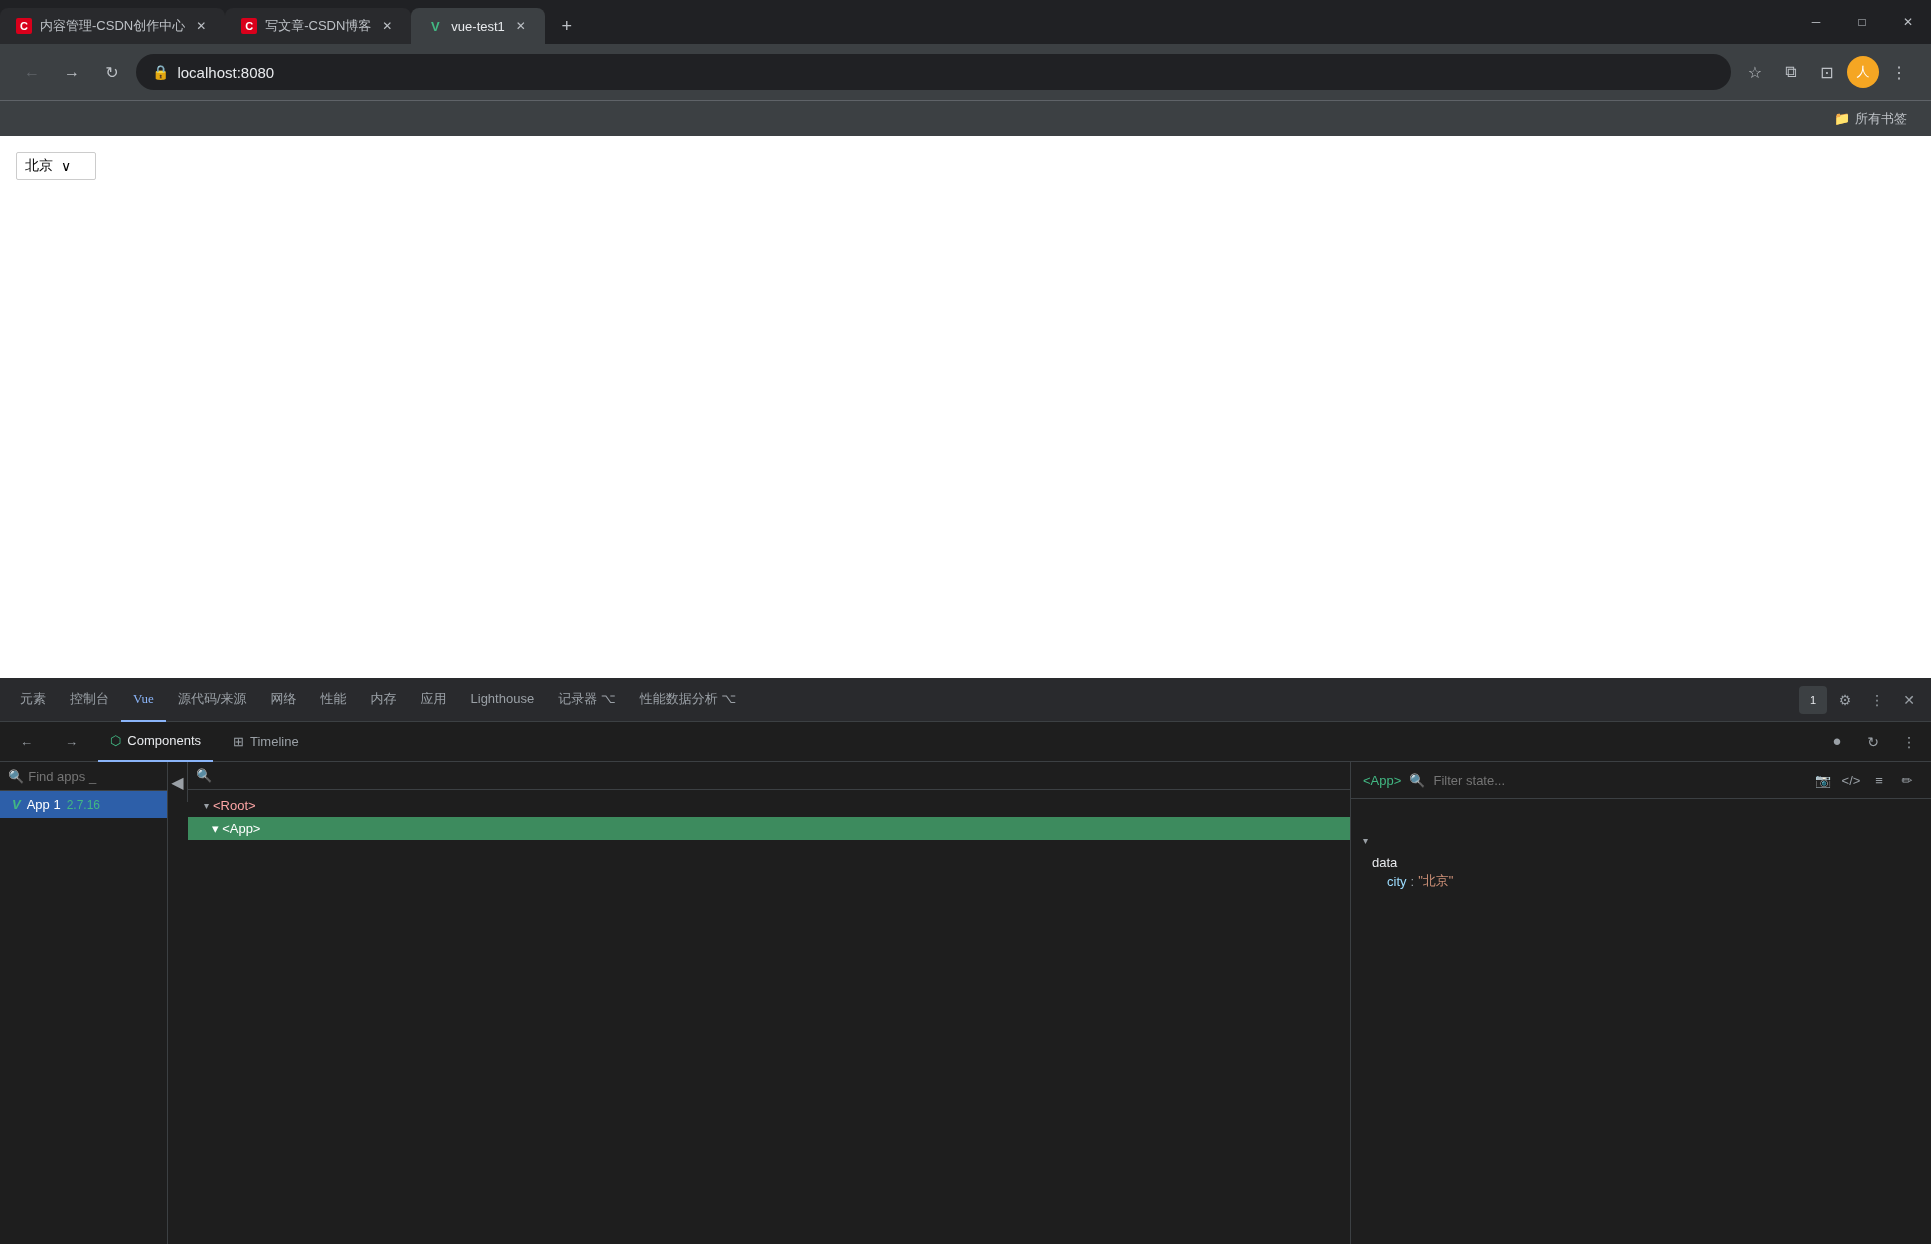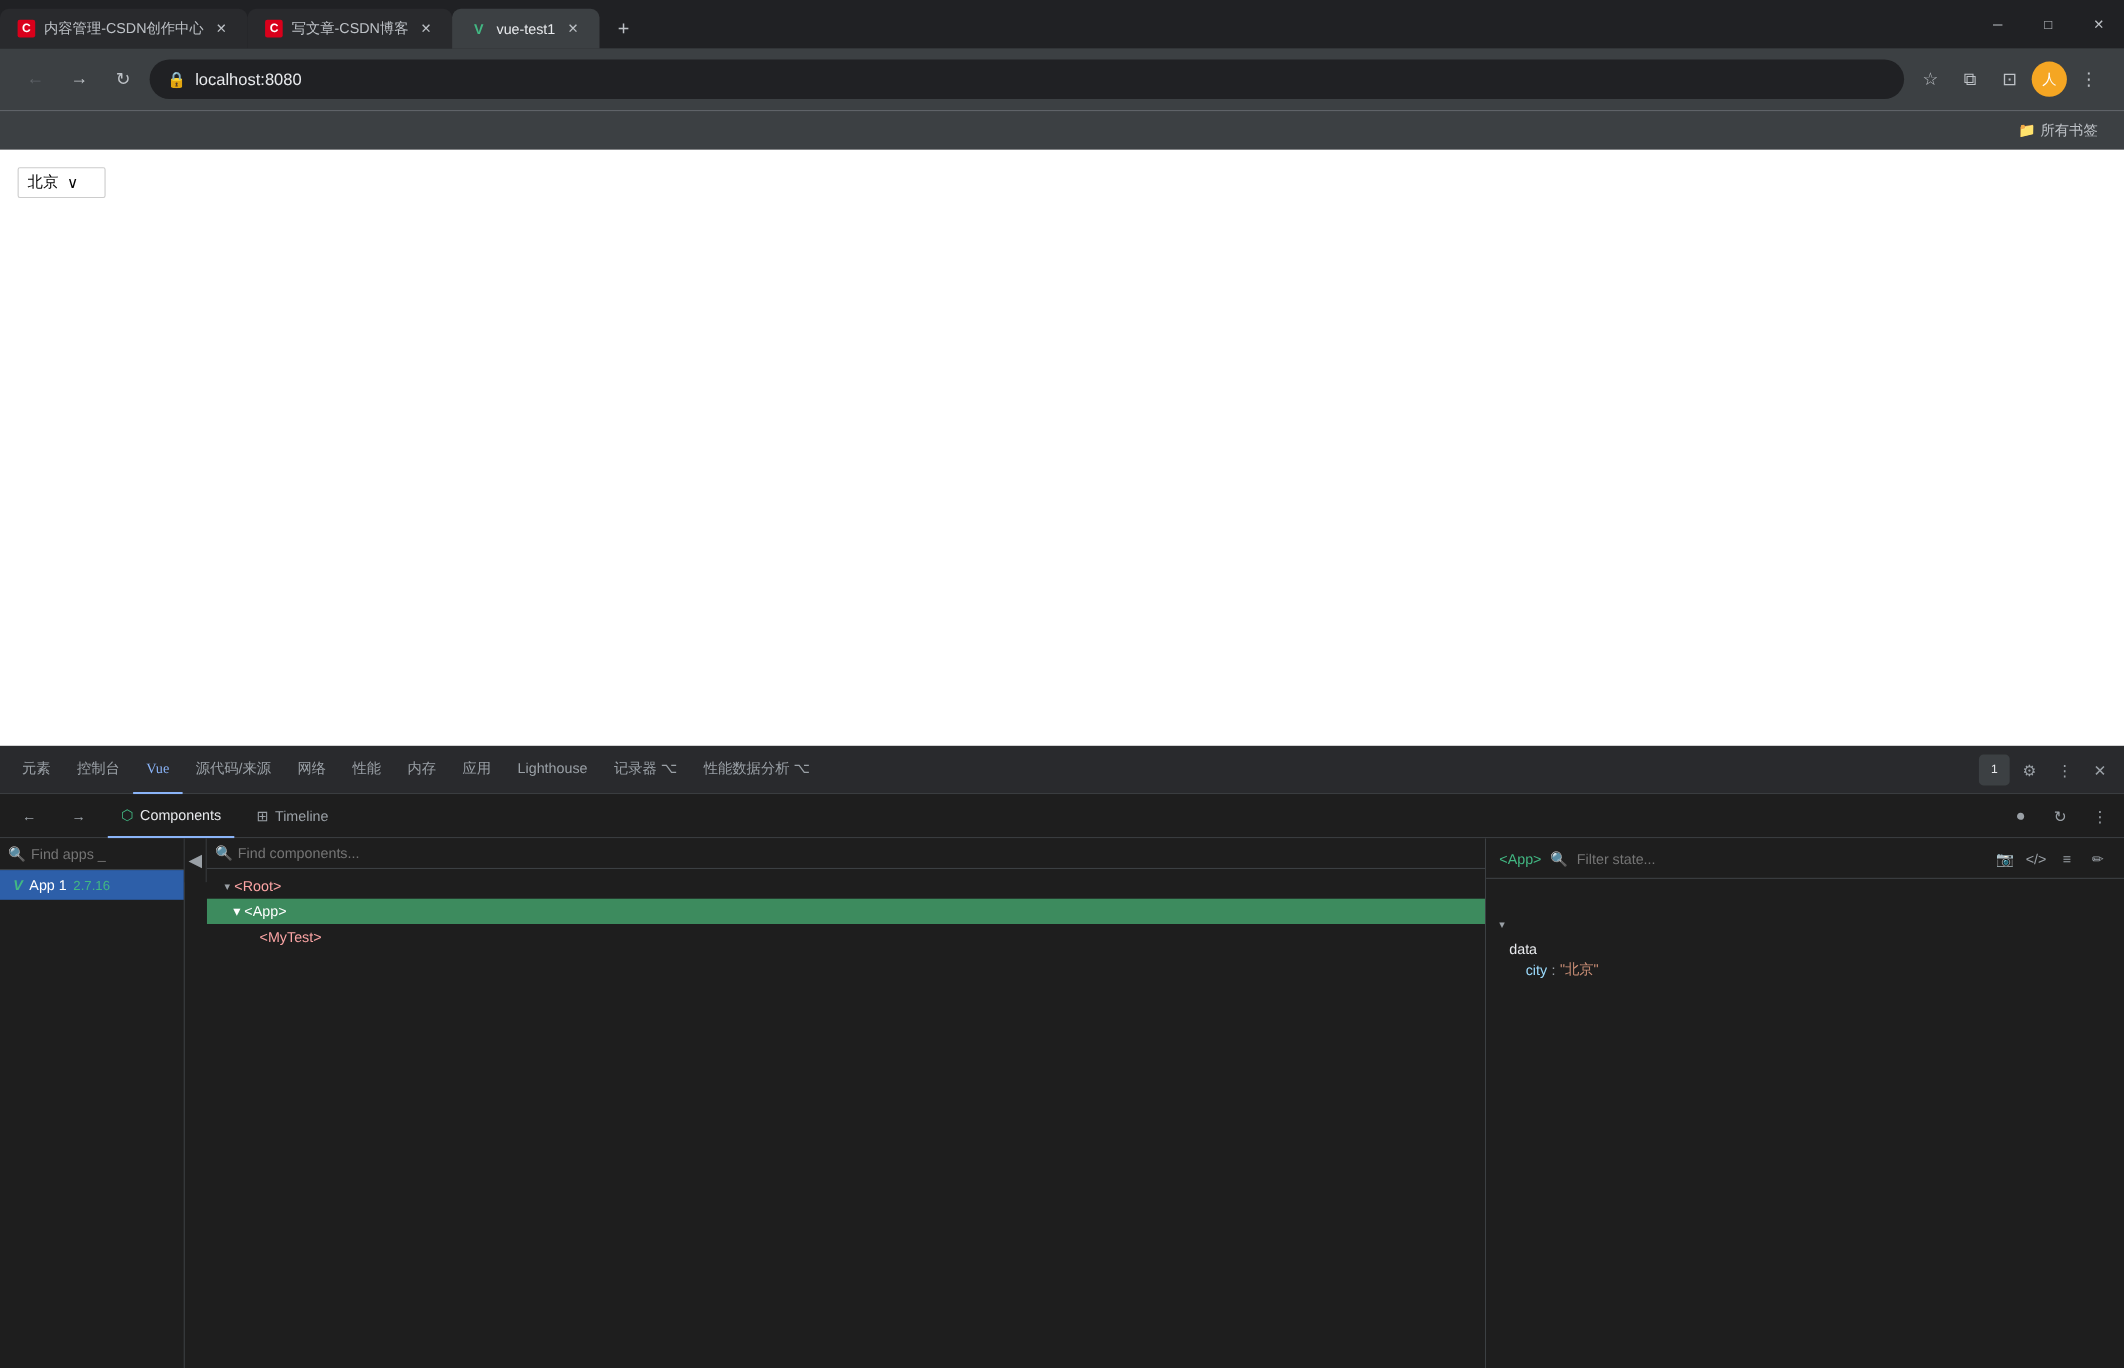--- a/index.html
+++ b/index.html
@@ -251,37 +251,33 @@
       </div>
     </div>
 
     <div class="collapse-btn">
       <span>◀</span>
     </div>
 
     <div class="component-panel">
       <div class="comp-search">
         <span class="comp-search-icon">🔍</span>
-        <input class="comp-search-input" placeholder="Find components..." readonly="" style="">
       </div>
       <div class="comp-tree">
 
         <div class="tree-item">
           <span class="arrow">▾</span>
           <span class="tag">&lt;Root&gt;</span>
         </div>
 
         <div class="tree-item selected tree-indent" style="display:block;padding:4px 0 4px 24px;background:#3d8b5e;">
           <span style="color:white;">▾ </span>
           <span>&lt;App&gt;</span>
         </div>
 
-        <div class="tree-item tree-indent2">
-          <span class="tag">&lt;MyTest&gt;</span>
-        </div>
       </div>
     </div>
 
     <div class="state-panel">
       <div class="state-header">
         <span class="state-component-tag">&lt;App&gt;</span>
         <span class="state-filter-icon">🔍</span>
         <input class="state-filter-input" placeholder="Filter state..." readonly="" style="">
         <div class="state-actions">
           <div class="state-action-btn">📷</div>

